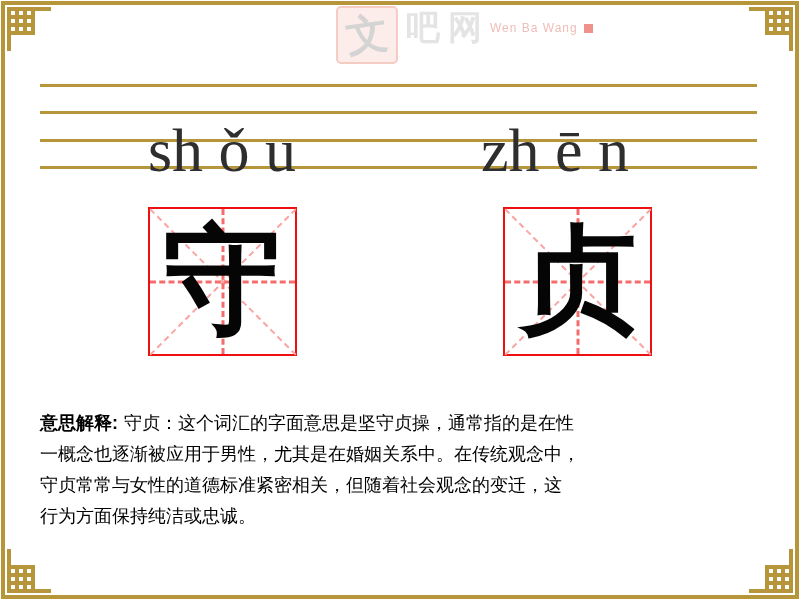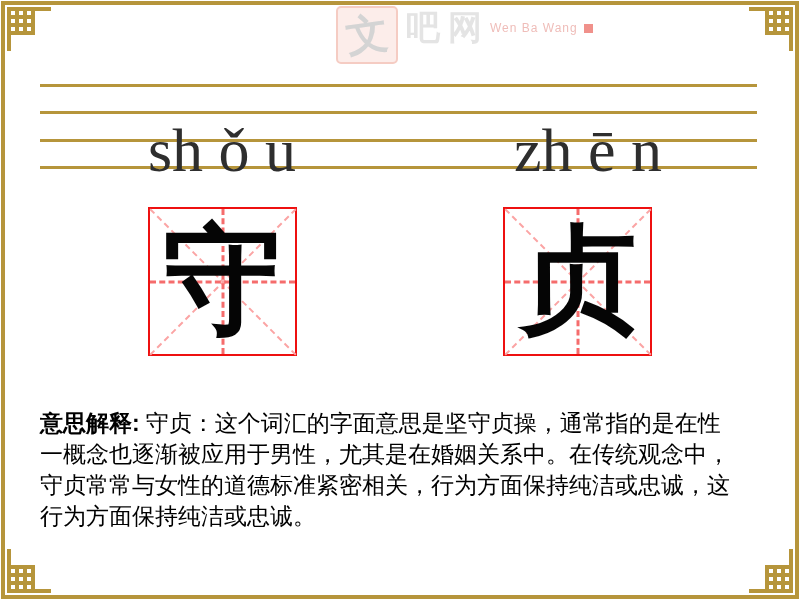--- a/index.html
+++ b/index.html
@@ -27,40 +27,40 @@
   .logo-sub { display: flex; align-items: center; margin-top: 0px; }
   .logo-sub-text { font-size: 12px; color: #EFBDB9; letter-spacing: 1px; font-family: "Liberation Sans", sans-serif; }
   .logo-sub-square { width: 9px; height: 9px; background: #F0918B; margin-left: 6px; }
 
   
   .grid-line { position: absolute; left: 40px; width: 717px; height: 3px; background: #B6953B; }
   .gl1 { top: 84px; } .gl2 { top: 111px; } .gl3 { top: 139px; } .gl4 { top: 166px; }
   .pinyin-word { position: absolute; top: 86px; height: 56px; line-height: 56px;
                  font-size: 62px; color: #2E2E2E; text-align: center; white-space: nowrap; margin-top: 36px; }
   .pw1 { left: 92px;  width: 260px; }
-  .pw2 { left: 458px; width: 260px; }
+  .pw2 { left: 425px; width: 260px; }
 
   
   .hanzi-box { position: absolute; top: 207px; width: 149px; height: 149px;
                border: 2px solid #EE1010; background: #ffffff; }
   .hb1 { left: 148px; } .hb2 { left: 503px; }
   .dash-v { position: absolute; left: 50%; top: 0; height: 100%; width: 0;
             border-left: 3px dashed #F56C6C; transform: translateX(-50%); }
   .dash-h { position: absolute; top: 50%; left: 0; width: 100%; height: 0;
             border-top: 3px dashed #F56C6C; transform: translateY(-50%); }
   .dash-d { position: absolute; top: 50%; left: 50%; width: 206px; height: 0;
             border-top: 2px dashed #FBA4A4; }
   .dd1 { transform: translate(-50%,-50%) rotate(45deg); }
   .dd2 { transform: translate(-50%,-50%) rotate(-45deg); }
   .hanzi { position: absolute; inset: 0; display: flex; align-items: center; justify-content: center;
            font-size: 118px; line-height: 118px; color: #050505; font-weight: bold; }
 
   
   .explain { position: absolute; left: 40px; top: 408px; width: 726px;
-             font-size: 23px; line-height: 31px; color: #000000; }
+             font-size: 18px; line-height: 31px; color: #000000; }
   .explain-line { white-space: nowrap; }
   .explain-label { font-family: "Liberation Sans", sans-serif; font-weight: 700; margin-right: 6px; }
 </style>
 </head>
 <body>
 
 <div class="stage">
 
   <div class="frame"></div>
 
@@ -134,17 +134,17 @@
     <div class="dash-v"></div>
     <div class="dash-h"></div>
     <div class="hanzi">贞</div>
   </div>
 
   <div class="explain">
     <div class="explain-line">
       <span class="explain-label">意思解释:</span><span>守贞：这个词汇的字面意思是坚守贞操，通常指的是在性</span>
     </div>
     <div class="explain-line">一概念也逐渐被应用于男性，尤其是在婚姻关系中。在传统观念中，</div>
-    <div class="explain-line">守贞常常与女性的道德标准紧密相关，行为方面保持纯洁或忠诚，这</div>
+    <div class="explain-line">守贞常常与女性的道德标准紧密相关，但随着社会观念的变迁，这</div>
     <div class="explain-line">行为方面保持纯洁或忠诚。</div>
   </div>
 
 </div>
 
 </body></html>

